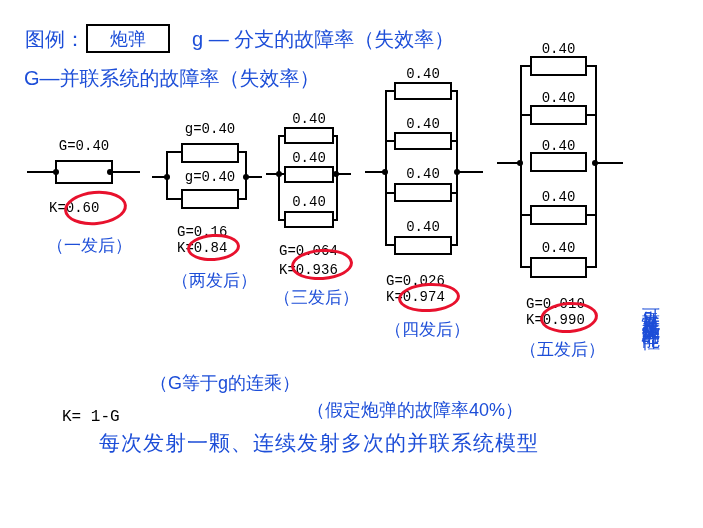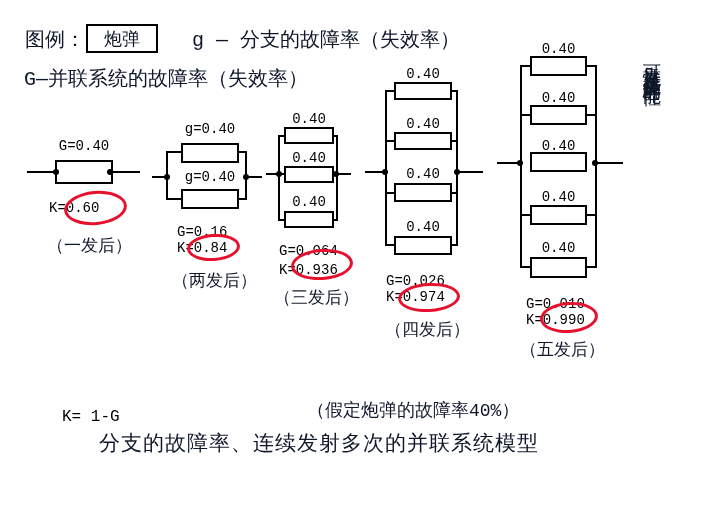--- a/index.html
+++ b/index.html
@@ -1,21 +1,21 @@
 <!DOCTYPE html>
 <html><head>
 <meta charset="utf-8">
 <style>
   html,body{margin:0;padding:0;background:#fff;}
   #canvas{
     position:relative;width:703px;height:528px;background:#ffffff;
     font-family:"Liberation Sans",sans-serif;color:#000;overflow:hidden;
   }
   .abs{position:absolute;}
-  .cn{font-family:Liberation Mono, monospace;color:#0f172a;white-space:nowrap;}
+  .cn{font-family:Liberation Sans, sans-serif;color:#1d4ed8;white-space:nowrap;text-align:right;}
   .num{font-family:"Liberation Mono","DejaVu Sans Mono",monospace;font-size:14px;color:#000;white-space:nowrap;}
   .num-c{text-align:center;}
   .fs20{font-size:20px;}
   .fs19{font-size:19px;}
   .fs18{font-size:18px;}
   .fs17{font-size:17px;}
   .fs21{font-size:21px;letter-spacing:1px;}
   .box{box-sizing:border-box;border:2px solid #000;background:#fff;}
   .hline{height:2px;background:#000;}
   .vline{width:2px;background:#000;}
@@ -24,21 +24,21 @@
   .legendbox{box-sizing:border-box;border:2px solid #000;display:flex;align-items:center;justify-content:center;}
   .vert{writing-mode:vertical-rl;text-orientation:upright;letter-spacing:2px;font-size:18px;line-height:22px;}
   .group{position:absolute;left:0;top:0;width:0;height:0;}
 </style>
 </head>
 <body>
 
 <div id="canvas">
 
   <span class="abs cn fs20" style="left:25px;top:26px;">图例：</span>
-  <div class="abs legendbox" style="left:86px;top:24px;width:72px;height:29px;">
+  <div class="abs legendbox" style="left:86px;top:24px;width:84px;height:29px;">
     <span class="cn fs18">炮弹</span>
   </div>
   <span class="abs cn fs20" style="left:24px;top:65px;">G—并联系统的故障率（失效率）</span>
   <span class="abs cn fs20" style="left:192px;top:26px;">g — 分支的故障率（失效率）</span>
 
   <div class="group">
     <span class="abs num num-c" style="left:55px;top:138px;width:58px;">G=0.40</span>
     <div class="abs hline" style="left: 27px; top: 171px; width: 28px; background: rgb(0, 0, 0);"></div>
     <div class="abs box" style="left:55px;top:160px;width:58px;height:24px;"></div>
     <div class="abs hline" style="left: 113px; top: 171px; width: 27px; background: rgb(0, 0, 0);"></div>
@@ -149,17 +149,18 @@
     <div class="abs dot" style="left: 592px; top: 160px; background: rgb(0, 0, 0);"></div>
     <span class="abs num" style="left:526px;top:296px;">G=0.010</span>
     <span class="abs num" style="left:526px;top:312px;">K=0.990</span>
     <div class="abs redell" style="left: 540px; top: 302px; width: 58px; height: 31px; transform: rotate(-4deg); border-color: rgb(232, 17, 45);"></div>
     <span class="abs cn fs17" style="left:520px;top:338px;">（五发后）</span>
   </div>
 
   <div class="abs cn vert" style="left:640px;top:50px;height:270px;">可靠性就是发生爆炸的可能性</div>
 
   <span class="abs num" style="left:62px;top:372px;font-size:16px;margin-top:36px;">K= 1-G</span>
+  <span class="abs cn fs18" style="left:150px;top:371px;">（G等于g的连乘）</span>
 
   <span class="abs cn fs18" style="left:307px;top:398px;">（假定炮弹的故障率40%）</span>
-  <span class="abs cn fs21" style="left:99px;top:429px;">分支的故障率、连续发射多次的并联系统模型</span>
+  <span class="abs cn fs21" style="left:99px;top:429px;">每次发射一颗、连续发射多次的并联系统模型</span>
 
 </div>
 
 </body></html>

